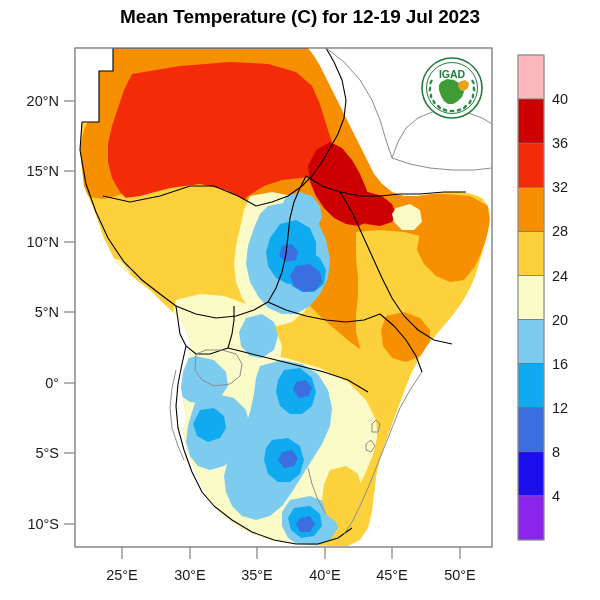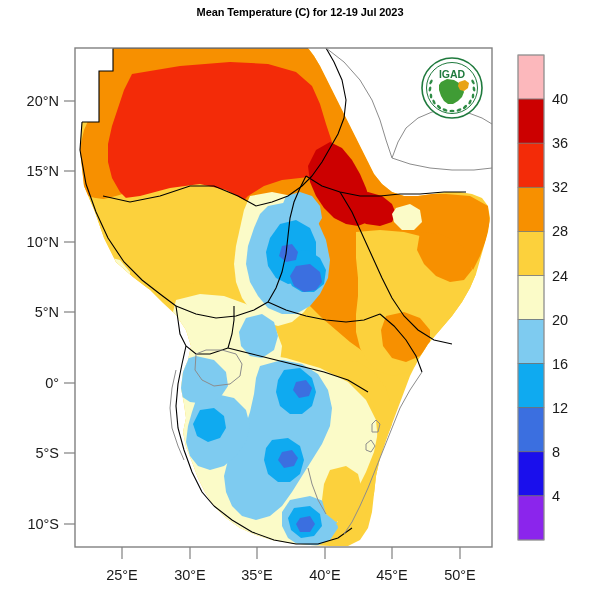--- a/index.html
+++ b/index.html
@@ -17,21 +17,21 @@
   #page {
     position: absolute;
     left: 0; top: 0;
     width: 600px; height: 600px;
   }
   .title {
     position: absolute;
     left: 0; top: 6px;
     width: 600px;
     text-align: center;
-    font-size: 11px;
+    font-size: 19px;
     font-weight: bold;
     color: #000000;
     letter-spacing: -0.1px;
   }
   svg.map-svg {
     position: absolute;
     left: 0; top: 0;
     width: 600px; height: 600px;
   }
   .tick-label {

